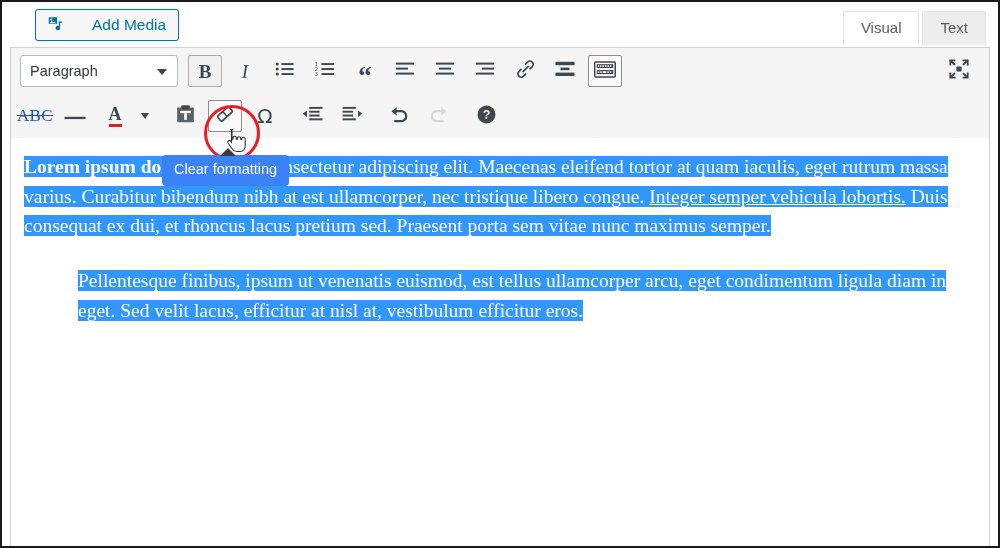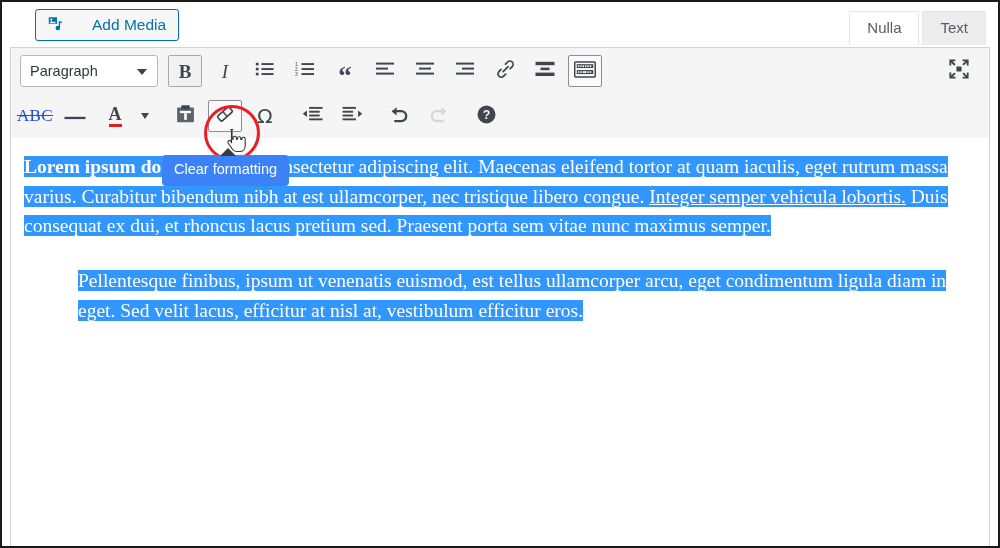--- a/index.html
+++ b/index.html
@@ -71,21 +71,21 @@
     border:1px solid transparent;border-radius:2px;
     cursor:pointer;background:transparent;box-sizing:border-box;
     color:#555d66;
   }
   .tbtn.bordered{border-color:#a9a9a9;background:#f1f1f1;}
   .tbtn.framed{border-color:#8d8d8d;background:#fafafa;}
   .tbtn.disabled{opacity:.35;cursor:default;}
 
   .select-para{
     margin:0 7px 0 5px;position:relative;
-    width:138px;height:32px;
+    width:158px;height:32px;
     border:1px solid #b4b9be;border-radius:3px;background:#fff;
     display:flex;align-items:center;
     font-size:14.5px;color:#32373c;box-sizing:border-box;
     cursor:pointer;
   }
   .select-para span{padding-left:9px;}
   .caret{
     position:absolute;right:10px;top:50%;margin-top:-2px;
     width:0;height:0;border-left:5px solid transparent;
     border-right:5px solid transparent;border-top:6px solid #3c434a;
@@ -169,21 +169,21 @@
           <path fill="#ffffff" d="M3.3 9.3l2.4-2.8 1.6 1.8 1.5-1.2 2 2.2z"></path>
           <path fill="#0073aa" d="M13.6 7.3h1.5v7.1a2.45 2.45 0 1 1-1.5-2.27z"></path>
           <circle cx="12.6" cy="14.4" r="2.1" fill="#0073aa"></circle>
           <path fill="#0073aa" d="M13.6 7.3h3.6v1.5h-3.6z"></path>
         </svg>
       </span>
       <span class="am-label">Add Media</span>
     </div>
 
     <div class="tabs">
-      <div class="tab active">Nulla</div>
+      <div class="tab active">Visual</div>
       <div class="tab">Text</div>
     </div>
   </div>
 
   <div class="editor">
 
     <div class="toolbar">
 
       <div class="trow row1">
 

